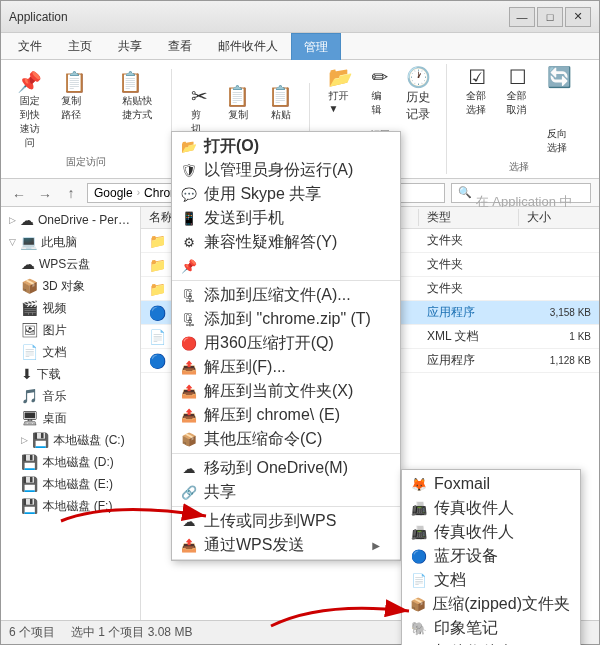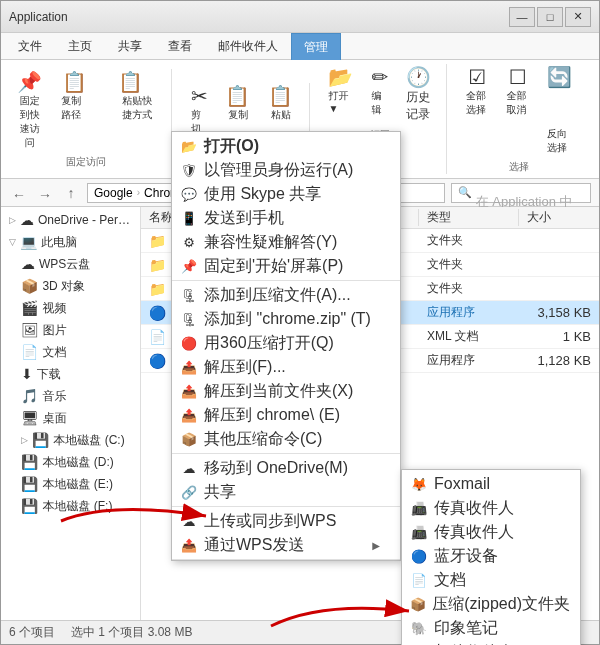--- a/index.html
+++ b/index.html
@@ -270,21 +270,21 @@
     }
     .file-cell-type {
       width: 100px;
       padding: 0 8px;
       font-size: 12px;
       color: #333;
     }
     .file-cell-size {
       width: 80px;
       padding: 0 8px;
-      font-size: 13px;
+      font-size: 10px;
       color: #333;
       text-align: right;
     }
     .file-icon { font-size: 14px; }
 
     
     .statusbar {
       height: 24px;
       background: #f0f0f0;
       border-top: 1px solid #ccc;
@@ -615,21 +615,20 @@
       <div class="ctx-item">
         <span class="ctx-item-icon">📱</span>
         <span class="ctx-item-text">发送到手机</span>
       </div>
       <div class="ctx-item">
         <span class="ctx-item-icon">⚙</span>
         <span class="ctx-item-text">兼容性疑难解答(Y)</span>
       </div>
       <div class="ctx-item">
         <span class="ctx-item-icon">📌</span>
-        <span class="ctx-item-text">固定到'开始'屏幕(P)</span>
       </div>
       <div class="ctx-separator"></div>
       <div class="ctx-item">
         <span class="ctx-item-icon">🗜</span>
         <span class="ctx-item-text">添加到压缩文件(A)...</span>
       </div>
       <div class="ctx-item">
         <span class="ctx-item-icon">🗜</span>
         <span class="ctx-item-text">添加到 "chrome.zip" (T)</span>
       </div>

